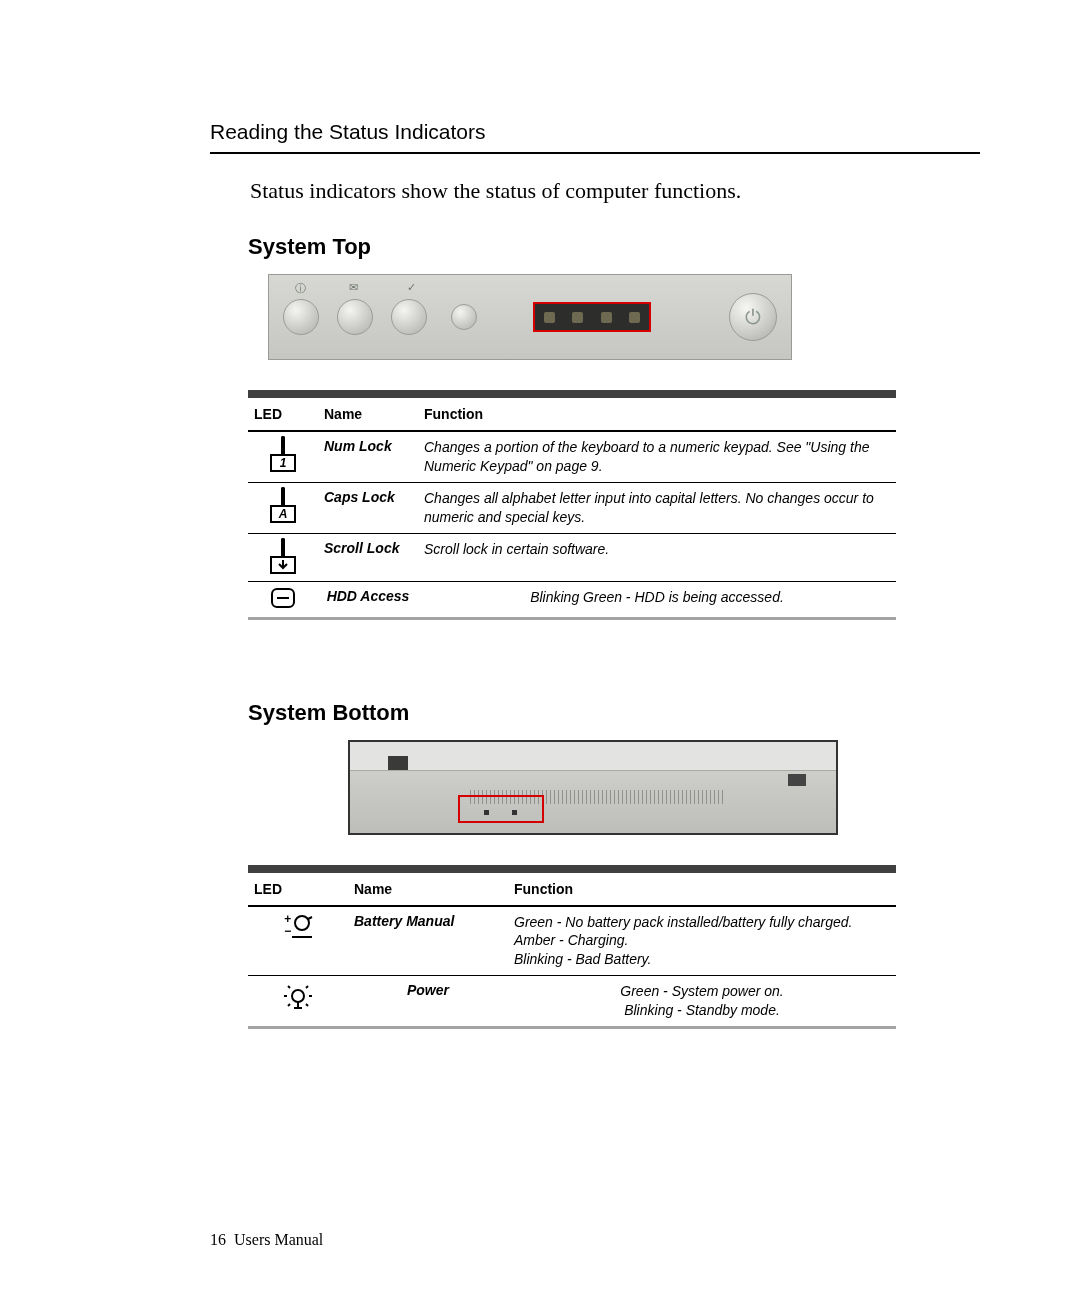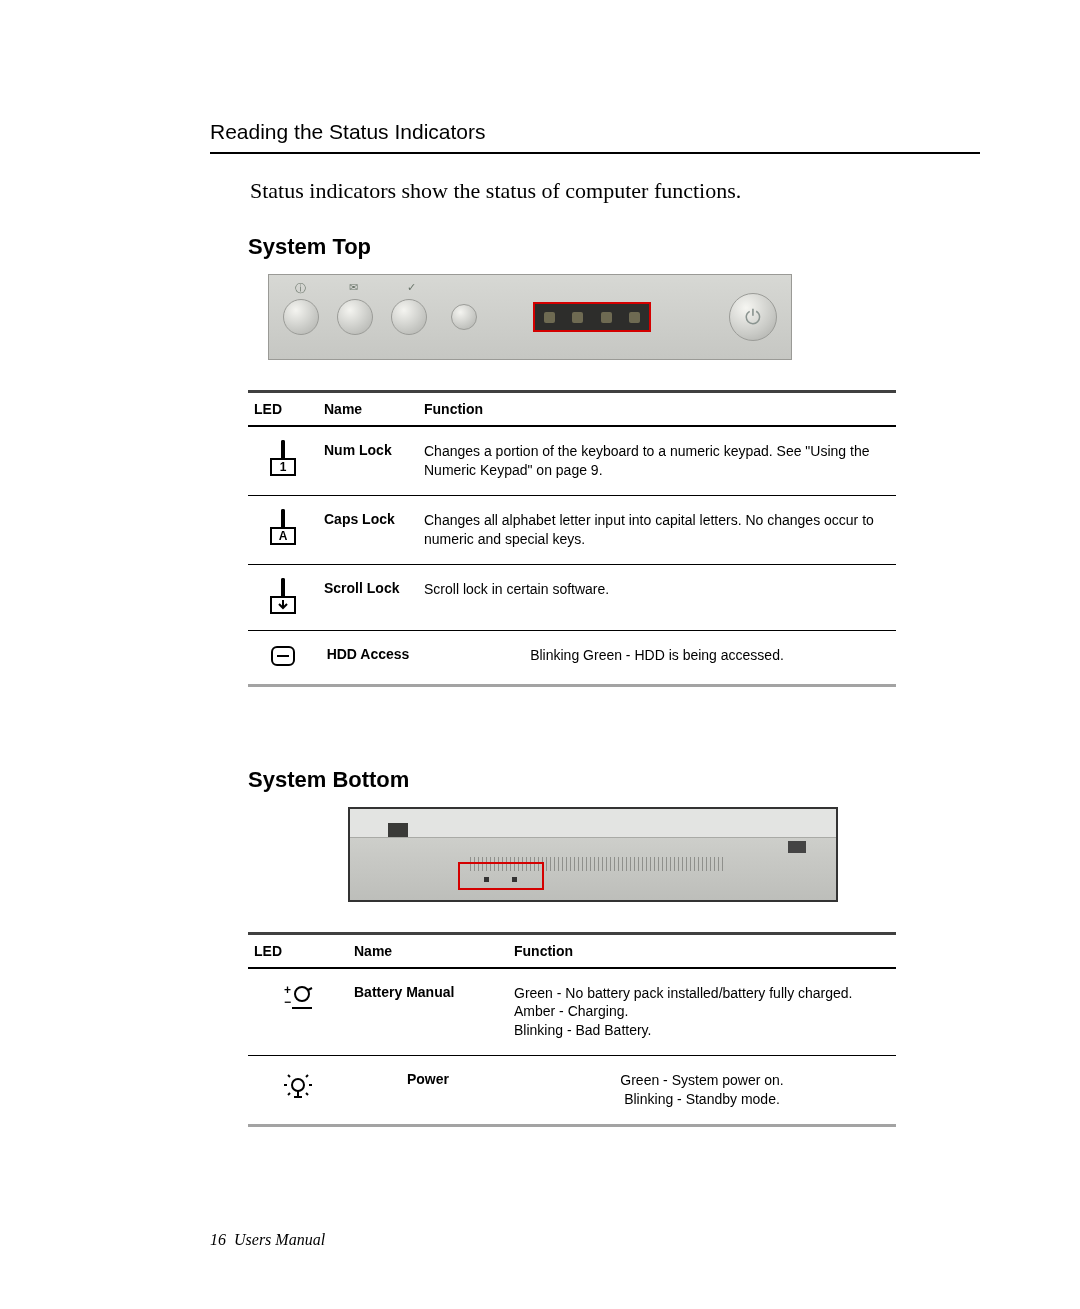--- a/index.html
+++ b/index.html
@@ -112,25 +112,25 @@
   }
   .fig-bot-led{position:absolute;bottom:18px;width:5px;height:5px;background:#333;}
 
   
   .tbl {
     width: 648px;
     margin-left: 38px;
     border-collapse: collapse;
     font-size: 14px;
   }
-  .tbl thead tr { border-top: 3px solid #404040; border-bottom: 2px solid #000; }
+  .tbl thead tr { border-top: 8px solid #404040; border-bottom: 2px solid #000; }
   .tbl th { text-align: left; font-weight: bold; padding: 8px 6px; }
   .tbl tbody tr { border-bottom: 1px solid #000; }
   .tbl tbody tr:last-child { border-bottom: 3px solid #a3a3a3; text-align: center; }
-  .tbl td { vertical-align: top; padding: 15px 6px; }
+  .tbl td { vertical-align: top; padding: 6px 6px; font-style: italic; }
   .tbl td.led-cell { width: 70px; text-align: center; }
   .tbl td.name-cell { font-weight: bold; }
   .tbl-1 td.name-cell { width: 100px; }
   .tbl-2 td.name-cell { width: 160px; }
   .tbl td.fn-cell { line-height: 1.35; }
 
   
   .lock-icon { display:inline-block; text-align:center; }
   .lock-top {
     width: 16px; height: 10px;
@@ -152,21 +152,20 @@
     position:relative; display:inline-block;
   }
   .hdd-icon::after{
     content:"";position:absolute;left:4px;right:4px;top:7px;border-top:2px solid #000;
   }
 
   .footer {
     position: absolute;
     left: 210px;
     bottom: 60px;
-    font-style: italic;
     font-size: 16px;
     font-family: "Times New Roman", Times, serif;
   }
 </style>
 </head>
 <body>
 
 <div class="page">
   <h1 class="page-title">Reading the Status Indicators</h1>
   <hr class="title-rule">

